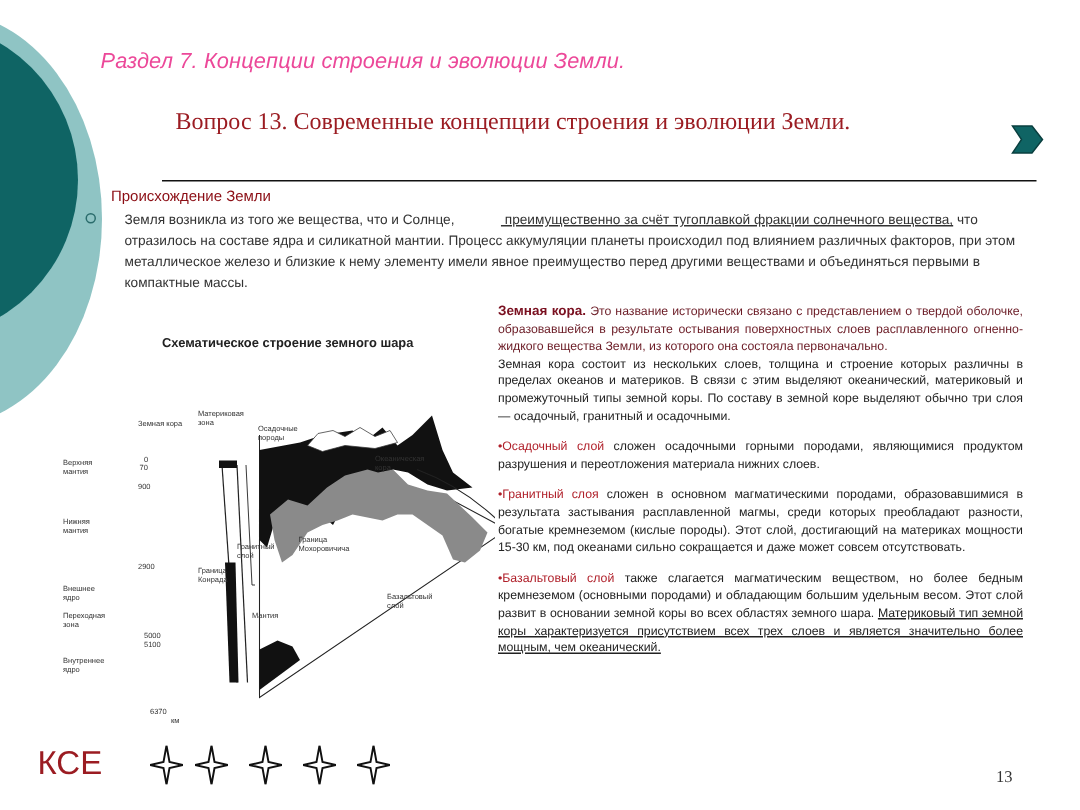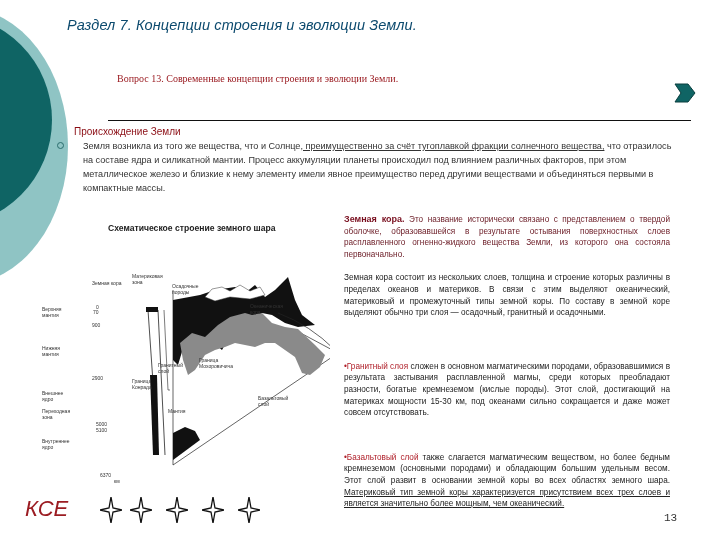--- a/index.html
+++ b/index.html
@@ -13,28 +13,28 @@
       position: absolute; left: -140px; top: 8px;
       width: 208px; height: 276px; border-radius: 50%;
       background: #8fc4c4;
     }
     .circle-dark {
       position: absolute; left: -160px; top: 14px;
       width: 212px; height: 212px; border-radius: 50%;
       background: #0f6464;
     }
     .section-title {
-      position: absolute; left: 67px; top: 17px;
-      font-size: 14.5px; font-style: italic; color: #0c4a6e;
+      position: absolute; left: 67px; top: 33px;
+      font-size: 14.5px; font-style: italic; color: #ec4899;
       letter-spacing: 0.1px;
     }
     .question-title {
       position: absolute; left: 117px; top: 73px;
       font-family: "Liberation Serif", serif;
-      font-size: 10px; color: #9b1c22;
+      font-size: 16px; color: #9b1c22;
     }
     .next-arrow {
       position: absolute; left: 674px; top: 83px; width: 22px; height: 20px;
       cursor: pointer;
     }
     .hr-line {
       position: absolute; left: 108px; top: 120px; width: 583px; height: 1px;
       background: #111;
     }
     .origin-heading {
@@ -42,47 +42,47 @@
       font-size: 10px; color: #8b0d14; margin-left: 20px;
     }
     .bullet-ring {
       position: absolute; left: 57px; top: 142px;
       width: 5px; height: 5px; border: 1px solid #2a6c6c; border-radius: 50%;
     }
     .origin-text {
       position: absolute; left: 83px; top: 139px; width: 600px;
       font-size: 9.1px; line-height: 14px; color: #333;
     }
-    .origin-text u { text-decoration: underline; }
+    .origin-text u { text-decoration: underline; margin-left: 31px; }
     .crust-block {
       position: absolute; left: 332px; top: 202px; width: 350px;
       font-size: 8.2px; line-height: 11.6px; color: #222;
       text-align: justify;
     }
-    .crust-block p { margin: 12px; }
+    .crust-block p { margin: 0; }
     .crust-block .gap { height: 9px; }
     .crust-head { color: #7a1020; font-weight: bold; font-size: 9px; }
     .red-term { color: #b0202a; }
     .crust-intro { color: #6a1a24; }
     .figure-title {
       position: absolute; left: 108px; top: 223px;
       font-size: 8.6px; font-weight: bold; color: #222;
     }
     .fig-label {
       position: absolute; font-size: 5px; line-height: 6px; color: #333;
     }
     .kce {
       position: absolute; left: 25px; top: 496px;
-      font-size: 22px; font-style: italic; color: #9b1c22;
+      font-size: 22px; color: #9b1c22;
     }
     .stars { position: absolute; left: 100px; top: 497px; }
     .star { position: absolute; width: 22px; height: 26px; }
     .page-num {
       position: absolute; left: 664px; top: 512px;
-      font-family: Liberation Mono, monospace;
+      font-family: Liberation Serif, serif;
       font-size: 11px; color: #333;
     }
   </style>
 </head>
 <body>
 
 <div class="circle-light"></div>
 <div class="circle-dark"></div>
 
 <div class="section-title">Раздел 7. Концепции строения и эволюции Земли.</div>
@@ -145,20 +145,21 @@
 <div class="fig-label" style="left:92px;top:375px">2900</div>
 <div class="fig-label" style="left:96px;top:421px">5000</div>
 <div class="fig-label" style="left:96px;top:427px">5100</div>
 <div class="fig-label" style="left:100px;top:472px">6370</div>
 <div class="fig-label" style="left:114px;top:478px">км</div>
 
 <div class="crust-block">
   <p><span class="crust-head">Земная кора.</span><span class="crust-intro"> Это название исторически связано с представлением о твердой оболочке, образовавшейся в результате остывания поверхностных слоев расплавленного огненно-жидкого вещества Земли, из которого она состояла первоначально.</span></p>
   <p>Земная кора состоит из нескольких слоев, толщина и строение которых различны в пределах океанов и материков. В связи с этим выделяют океанический, материковый и промежуточный типы земной коры. По составу в земной коре выделяют обычно три слоя — осадочный, гранитный и осадочными.</p>
   <div class="gap"></div>
+  <p><span class="red-term">•Осадочный слой</span><span> сложен осадочными горными породами, являющимися продуктом разрушения и переотложения материала нижних слоев.</span></p>
   <div class="gap"></div>
   <p><span class="red-term">•Гранитный слоя</span><span> сложен в основном магматическими породами, образовавшимися в результата застывания расплавленной магмы, среди которых преобладают разности, богатые кремнеземом (кислые породы). Этот слой, достигающий на материках мощности 15-30 км, под океанами сильно сокращается и даже может совсем отсутствовать.</span></p>
   <div class="gap"></div>
   <p><span class="red-term">•Базальтовый слой</span><span> также слагается магматическим веществом, но более бедным кремнеземом (основными породами) и обладающим большим удельным весом. Этот слой развит в основании земной коры во всех областях земного шара.</span> <u>Материковый тип земной коры характеризуется присутствием всех трех слоев и является значительно более мощным, чем океанический.</u></p>
 </div>
 
 <div class="kce">КСЕ</div>
 
 <div class="stars">
   <svg class="star" style="left:0px" viewBox="0 0 22 26">

